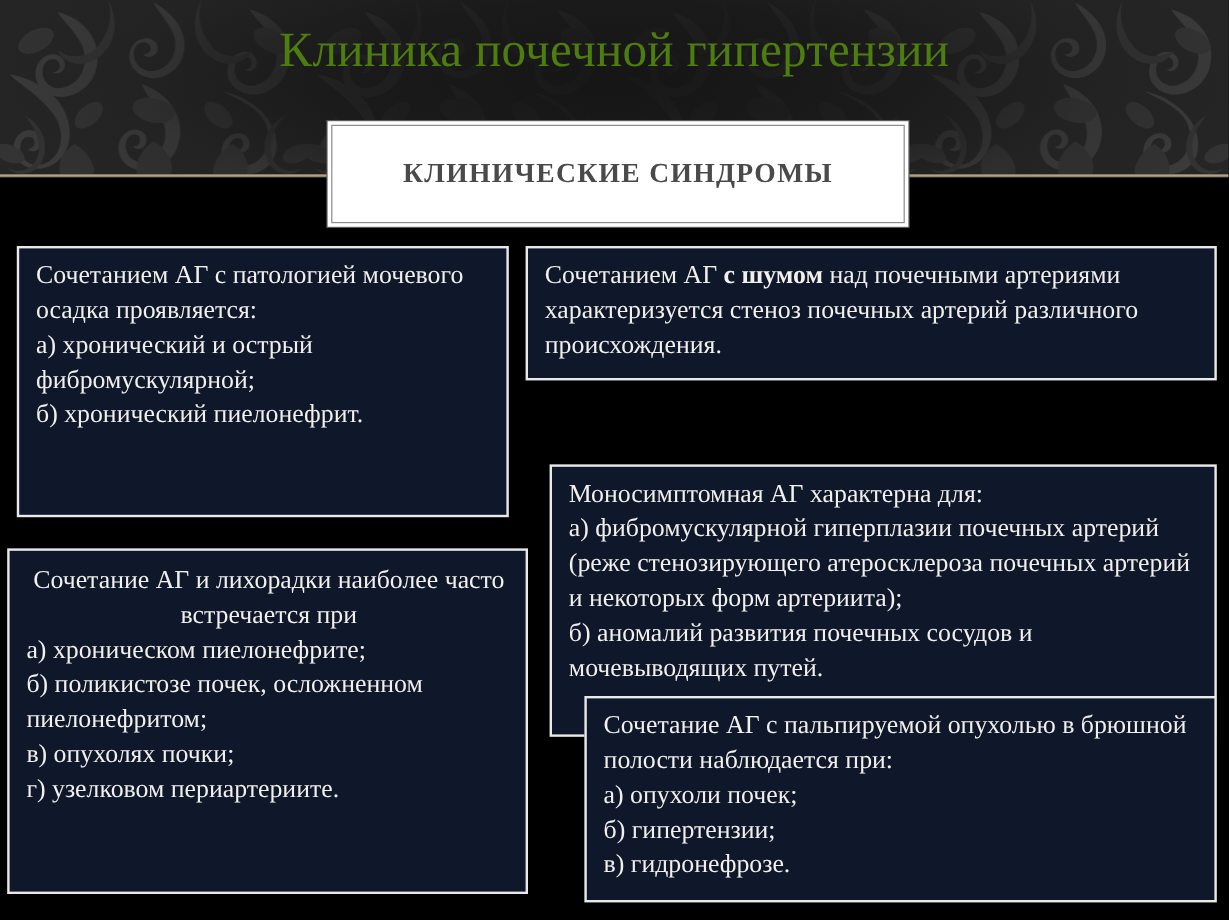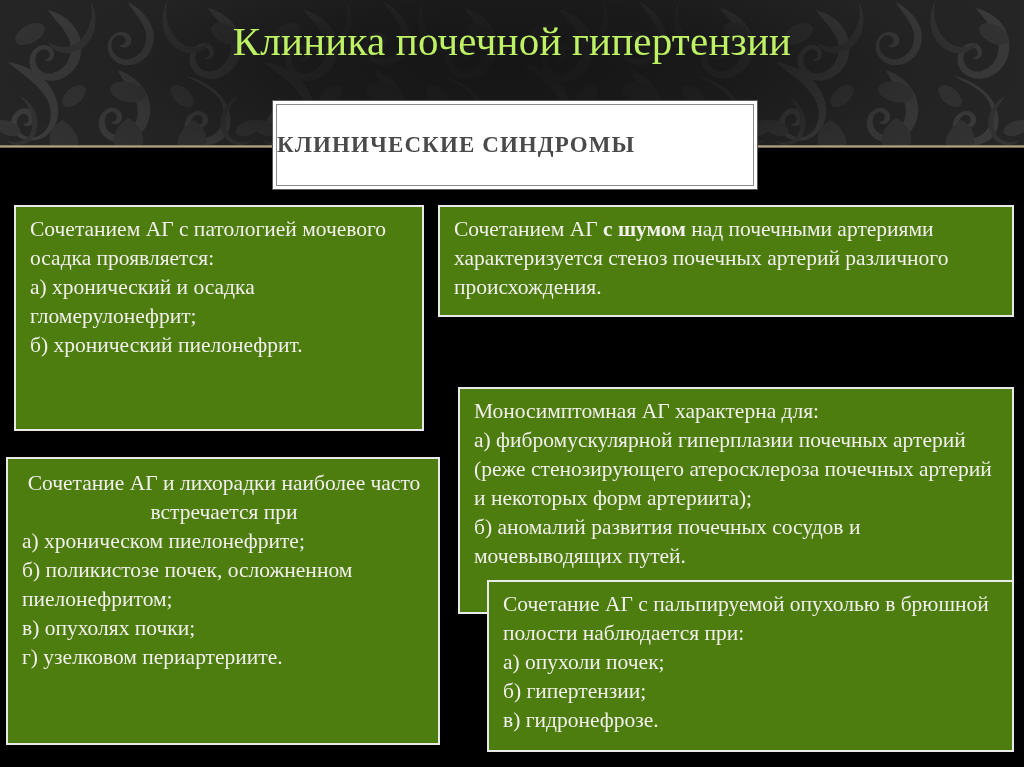--- a/index.html
+++ b/index.html
@@ -57,52 +57,52 @@
   
   #slide-title {
     position: absolute;
     left: 0;
     top: 17px;
     width: 1024px;
     text-align: center;
     font-size: 41px;
     line-height: 48px;
     letter-spacing: 0.2px;
-    color: #bef264;
+    color: #4d7c0f;
     white-space: nowrap;
   }
 
   
   #subtitle-plate {
     position: absolute;
     left: 276px;
     top: 104px;
     width: 478px;
     height: 82px;
     background: #ffffff;
     border: 1px solid #8b8b8b;
     box-shadow: 0 0 0 3px #ffffff, 0 0 0 4px #5a5a5a;
     box-sizing: border-box;
     display: flex;
     align-items: center;
-    justify-content: flex-start;
+    justify-content: center;
   }
   #subtitle-text {
     font-size: 23px;
     font-weight: bold;
     letter-spacing: 1.1px;
     color: #4a4a4a;
     text-align: center;
     font-family: "Liberation Serif", "DejaVu Serif", serif;
   }
 
   
   .box {
     position: absolute;
-    background: #4d7c0f;
+    background: #0f172a;
     border: 2px solid #e9e9e9;
     box-sizing: border-box;
     color: #f2f0ec;
     padding: 8px 12px 8px 14px;
   }
   .box p {
     margin: 0;
     font-size: 21.5px;
     line-height: 29px;
     white-space: pre-line;
@@ -167,21 +167,21 @@
   <div id="header-rule"></div>
 
   <div id="slide-title">Клиника почечной гипертензии</div>
 
   <div id="subtitle-plate">
     <div id="subtitle-text">КЛИНИЧЕСКИЕ СИНДРОМЫ</div>
   </div>
 
   <div class="box" id="box-urine">
     <p class="lead">Сочетанием АГ с патологией мочевого осадка проявляется:</p>
-    <p>а) хронический и осадка гломерулонефрит;
+    <p>а) хронический и острый фибромускулярной;
 б) хронический пиелонефрит.</p>
   </div>
 
   <div class="box" id="box-murmur">
     <p><span>Сочетанием АГ </span><b>с шумом</b><span> над почечными артериями характеризуется стеноз почечных артерий различного происхождения.</span></p>
   </div>
 
   <div class="box" id="box-fever">
     <p class="lead center">Сочетание АГ и лихорадки наиболее часто встречается при</p>
     <p>а) хроническом пиелонефрите;

